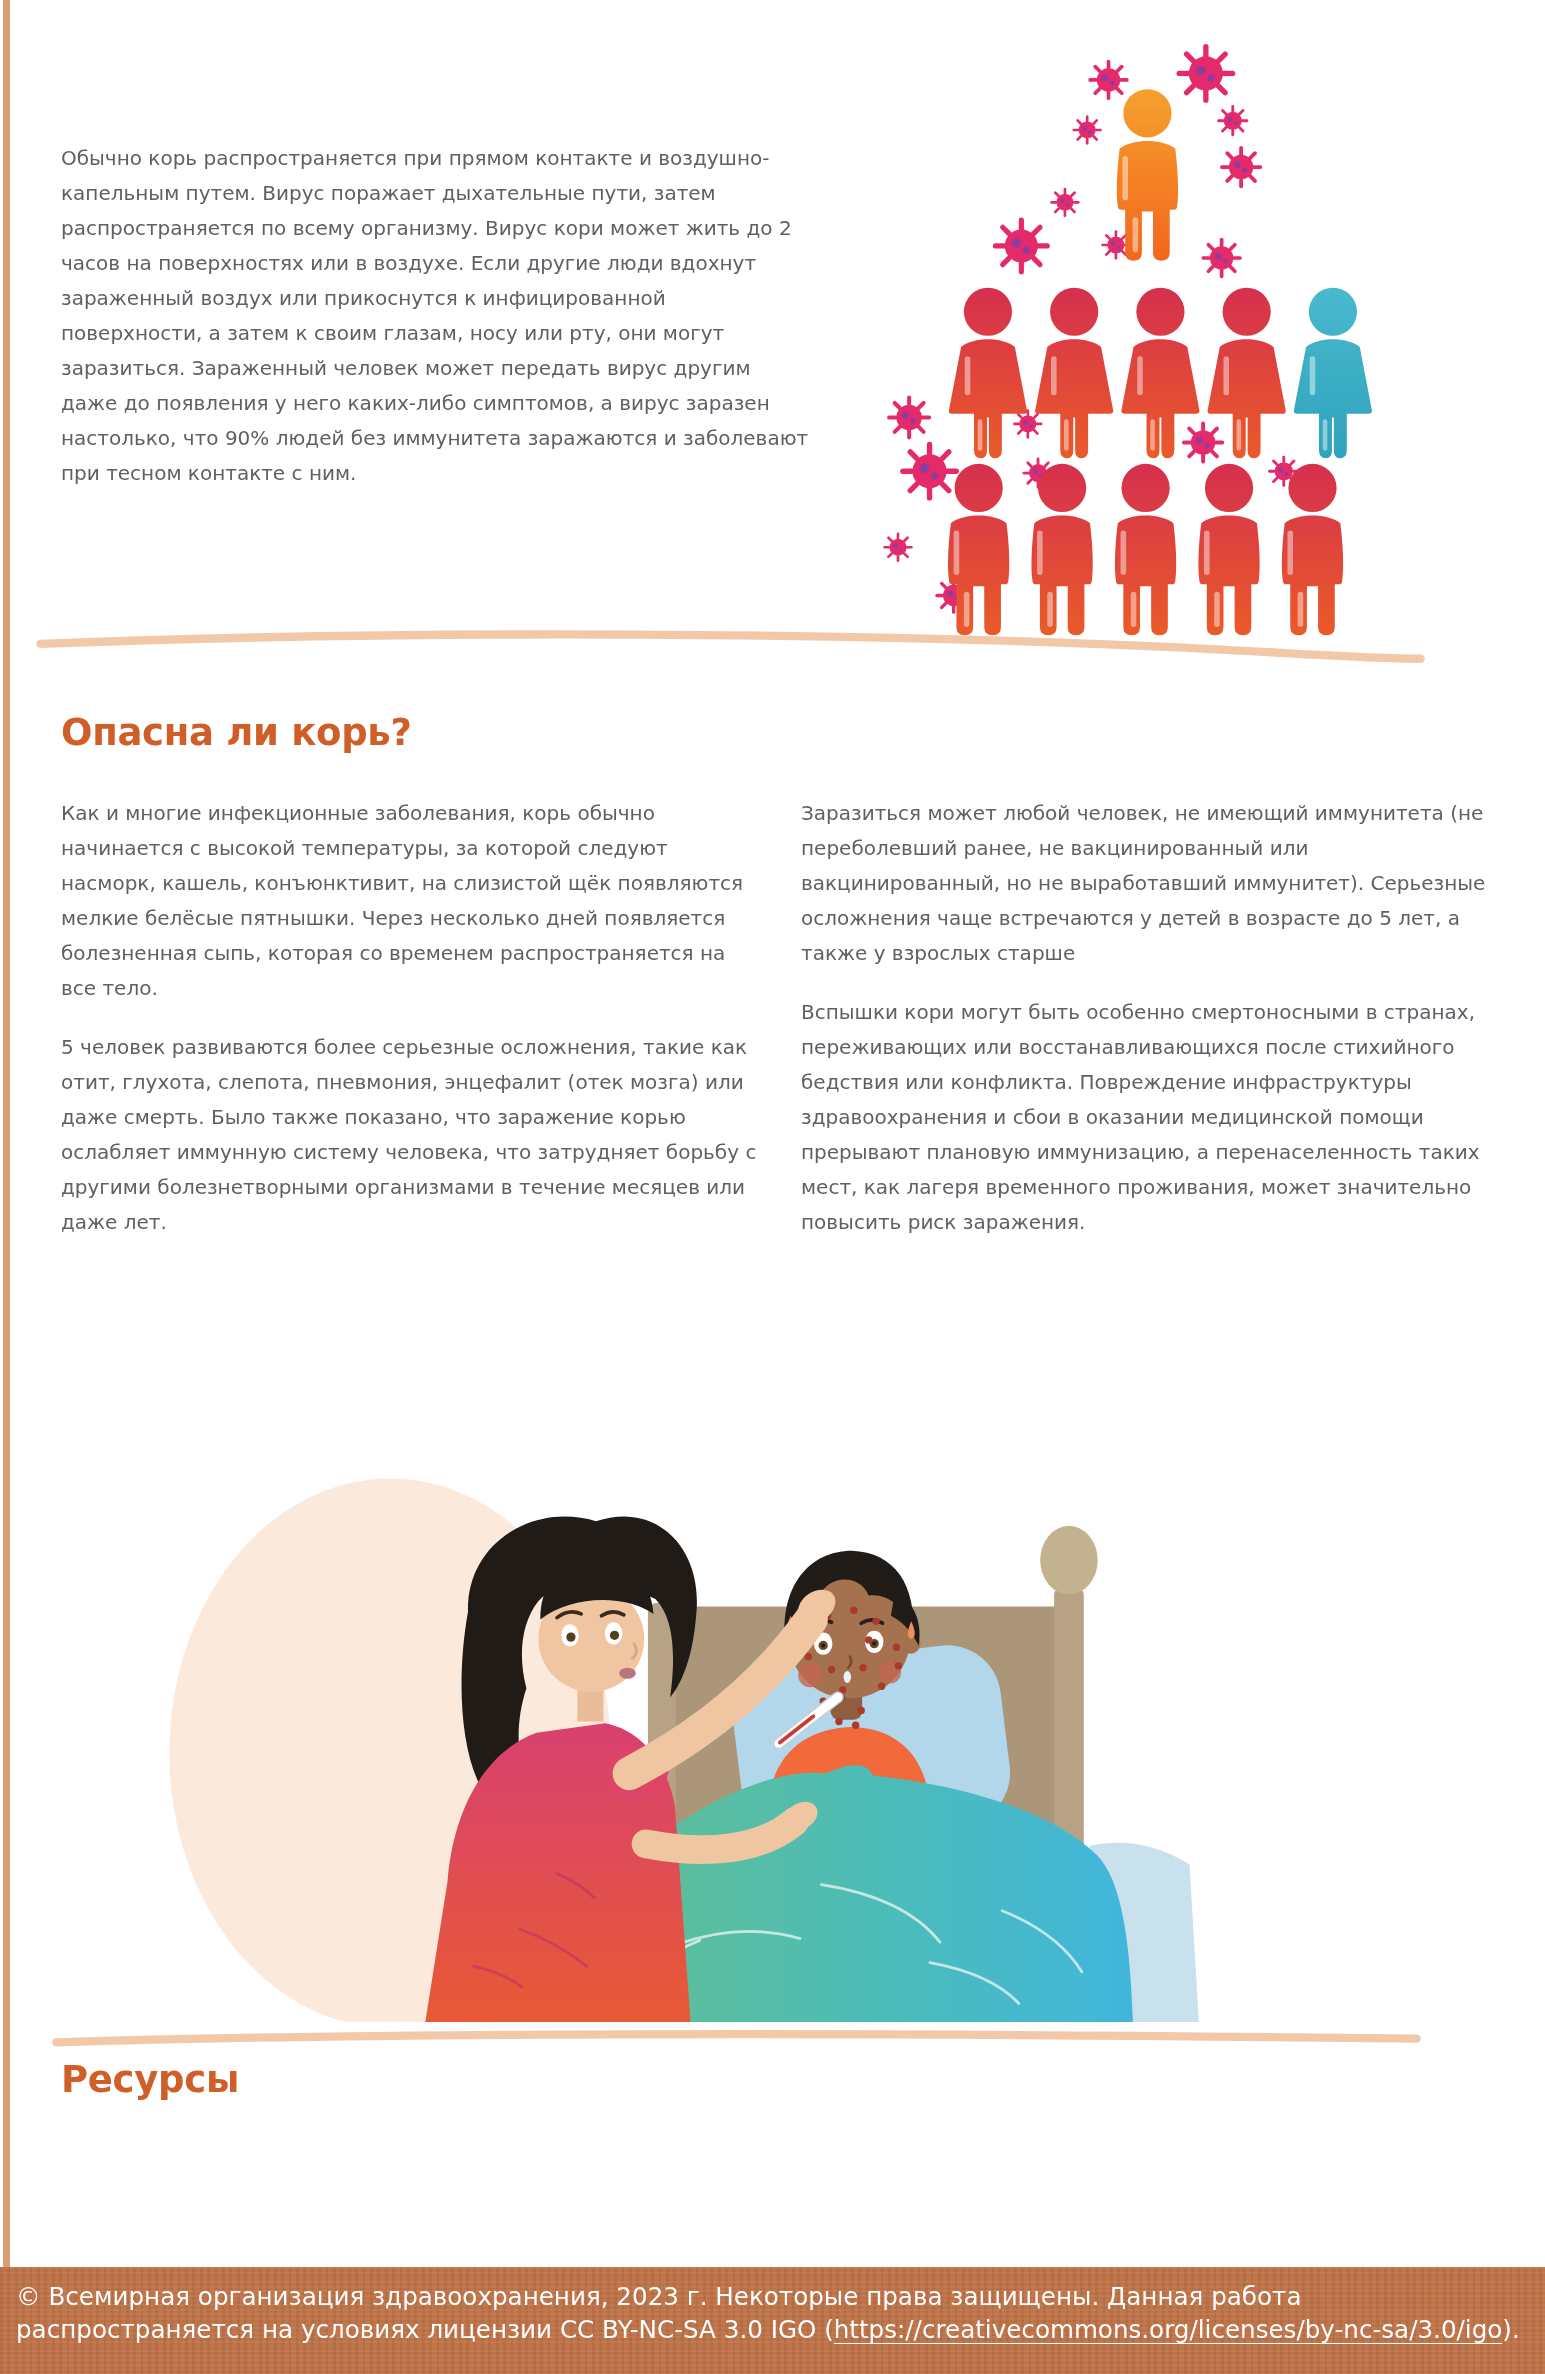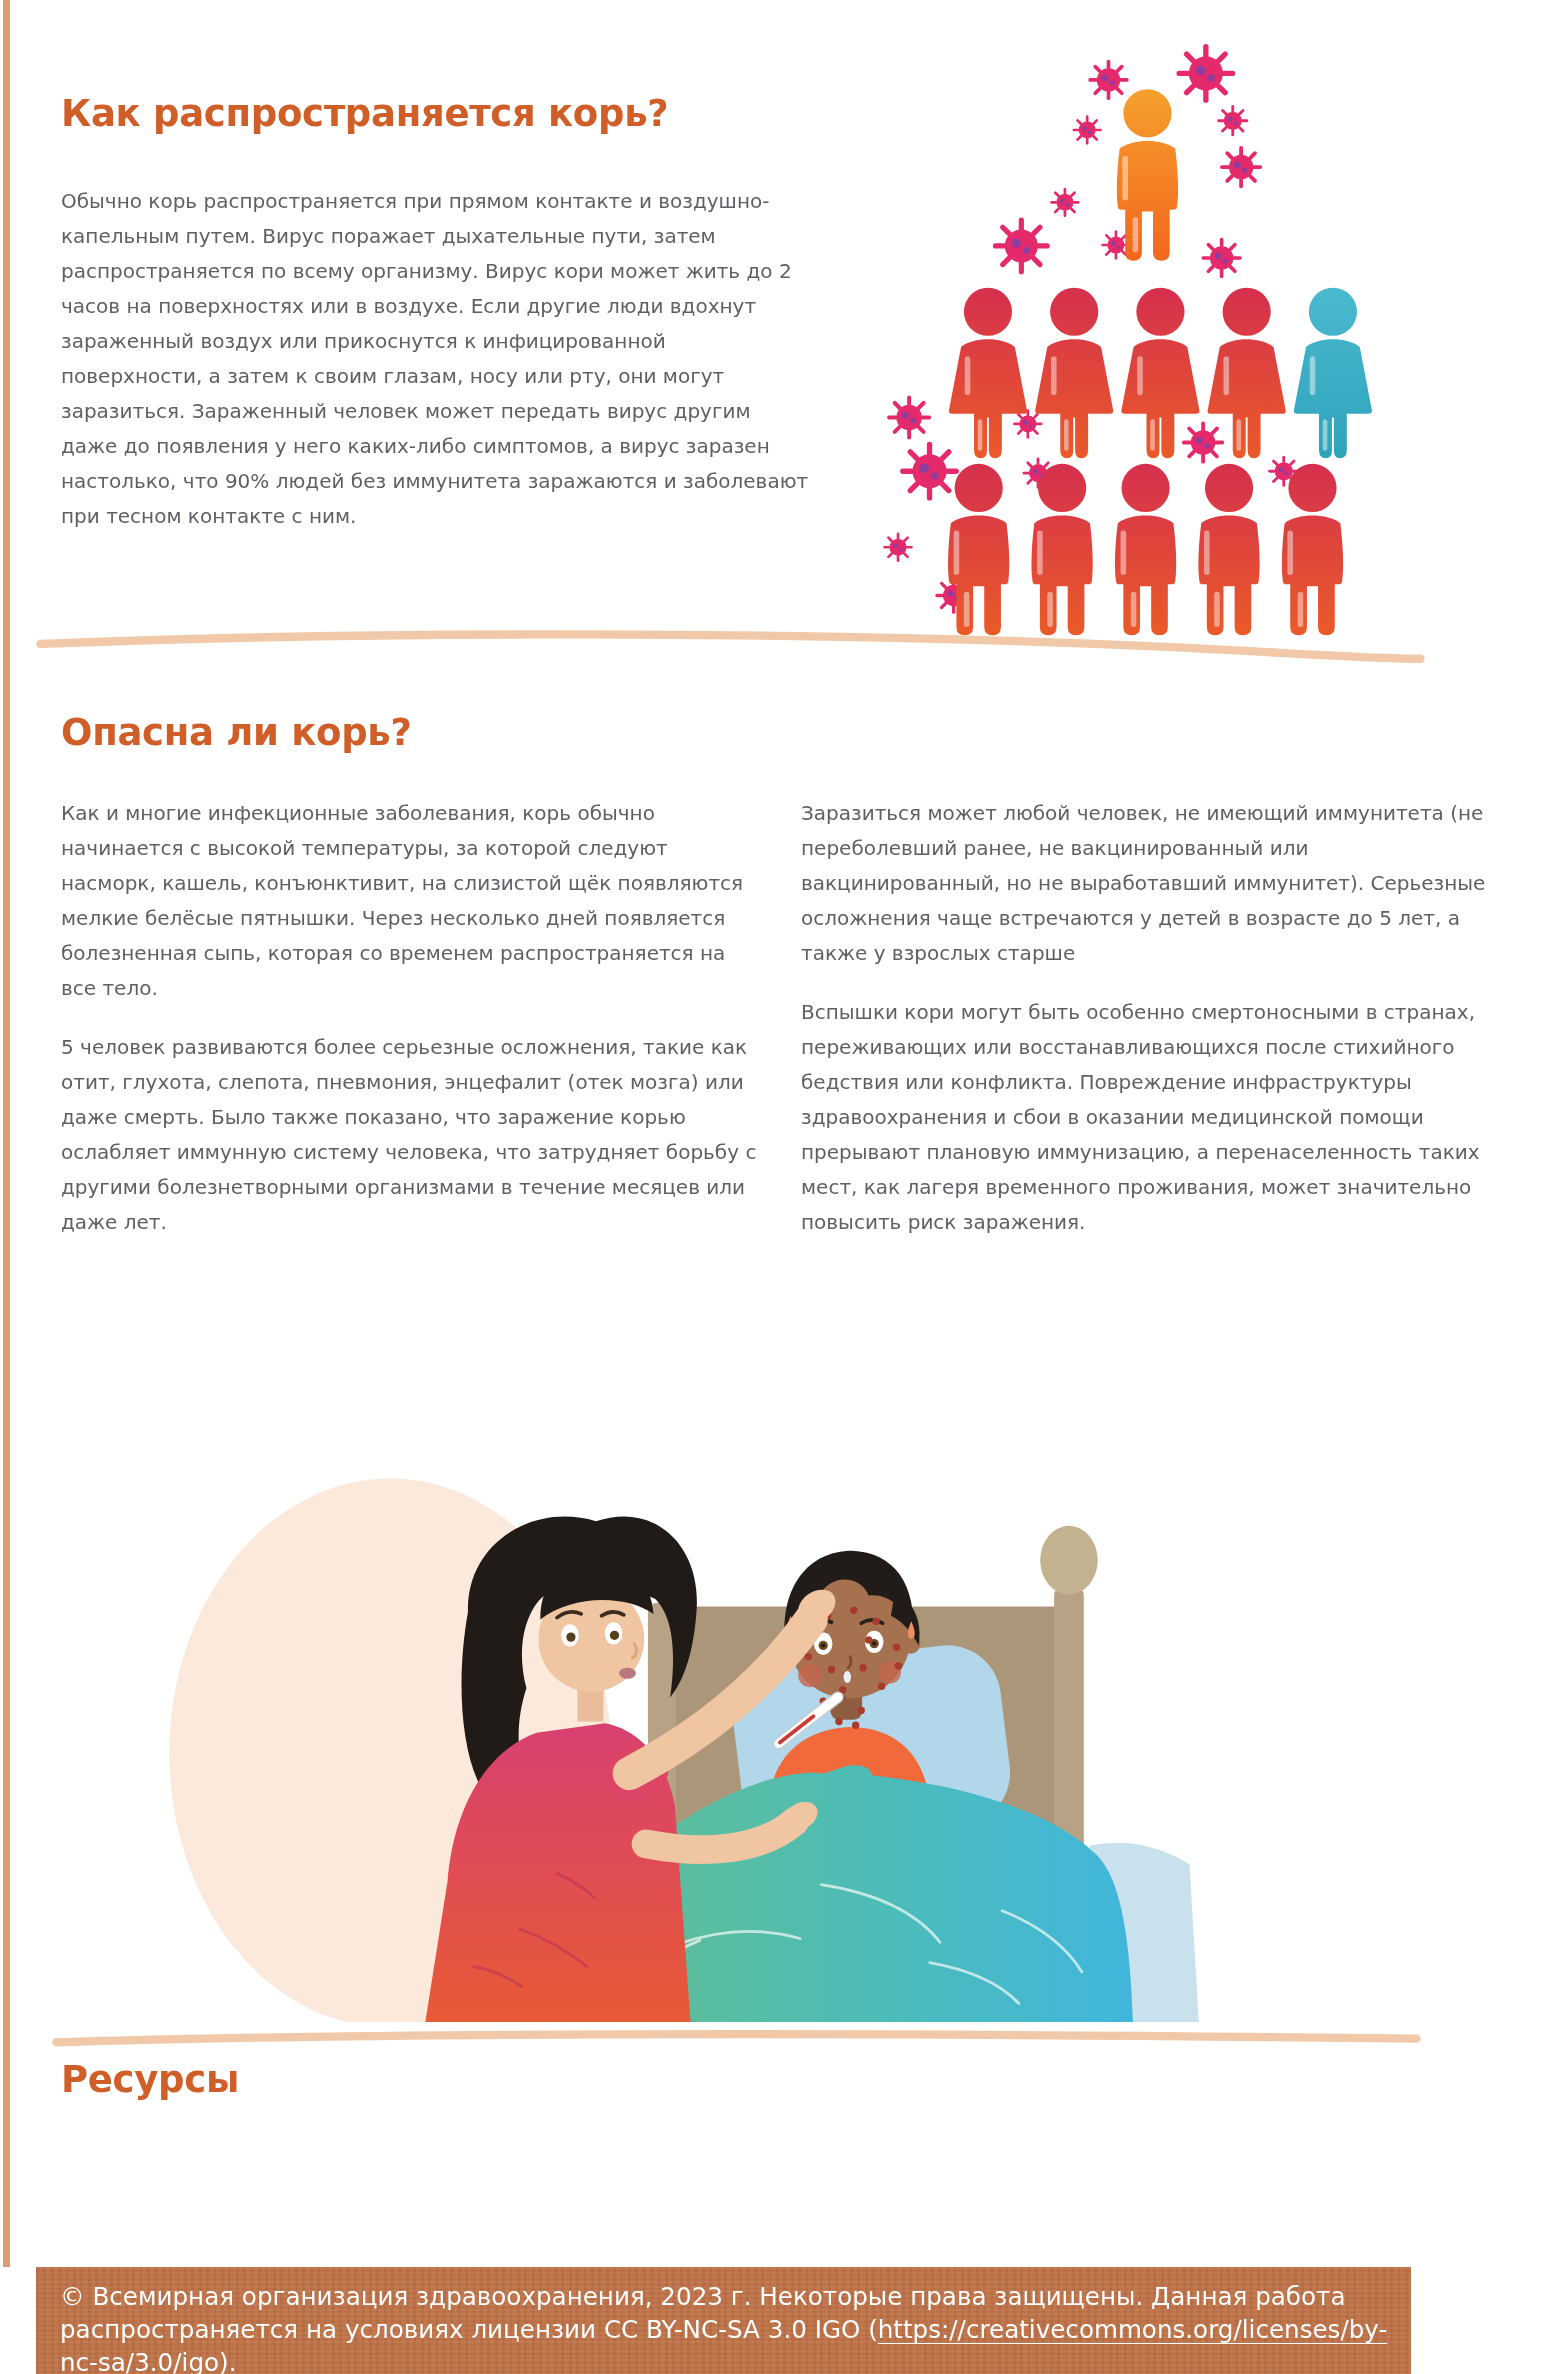--- a/index.html
+++ b/index.html
@@ -23,41 +23,39 @@
   #section-spread-text .body-text{margin-top:48px;}
   #spread-illustration{position:absolute;left:872px;top:28px;}
   .divider{position:absolute;}
   #section-danger{position:absolute;left:61px;top:712px;width:1443px;}
   #danger-columns{display:flex;gap:37px;margin-top:41px;}
   #danger-columns .col{flex:1;min-width:0;}
   #danger-columns .col p{margin:0 0 24px 0;}
   #bed-illustration{position:absolute;left:121px;top:1447px;}
   #resources-heading{position:absolute;left:61px;top:2059px;}
   .footer{
-    position:absolute;left:0;top:2267px;width:1375px;height:108px;
+    position:absolute;left:0;top:2267px;width:1545px;height:108px;
     background-color:#BF7349;
     background-image:
       repeating-linear-gradient(0deg, rgba(255,255,255,0.055) 0 1.9px, rgba(0,0,0,0) 1.9px 4.6px),
       repeating-linear-gradient(90deg, rgba(92,48,20,0.10) 0 2.8px, rgba(0,0,0,0) 2.8px 7.4px);
     box-sizing:border-box;
-    padding:13px 11px 0 24px;
-    margin-left:36px;
+    padding:13px 11px 0 16px;
   }
   .footer p{
     margin:0;color:#FFFFFF;font-size:24.6px;line-height:33px;
   }
   .footer .footer-link{text-decoration:underline;text-underline-offset:4.6px;text-decoration-thickness:1.4px;cursor:pointer;}
 </style>
 </head>
 <body>
 
 <div class="left-stripe"></div>
 
 <div id="section-spread-text">
-  <h1 class="heading">Как распространяется корь?</h1>
   <p class="body-text">Обычно корь распространяется при прямом контакте и воздушно-капельным путем. Вирус поражает дыхательные пути, затем распространяется по всему организму. Вирус кори может жить до 2 часов на поверхностях или в воздухе. Если другие люди вдохнут зараженный воздух или прикоснутся к инфицированной поверхности, а затем к своим глазам, носу или рту, они могут заразиться. Зараженный человек может передать вирус другим даже до появления у него каких-либо симптомов, а вирус заразен настолько, что 90% людей без иммунитета заражаются и заболевают при тесном контакте с ним.</p>
 </div>
 
 <svg id="spread-illustration" width="575" height="612" viewBox="0 0 620 660" aria-hidden="true">
   <defs>
     <linearGradient id="gOrange" x1="0" y1="-26" x2="0" y2="160" gradientUnits="userSpaceOnUse">
       <stop offset="0" stop-color="#F6A02E"></stop>
         <stop offset="1" stop-color="#F2661C"></stop>
     </linearGradient>
     <linearGradient id="gRed" x1="0" y1="-26" x2="0" y2="160" gradientUnits="userSpaceOnUse">

